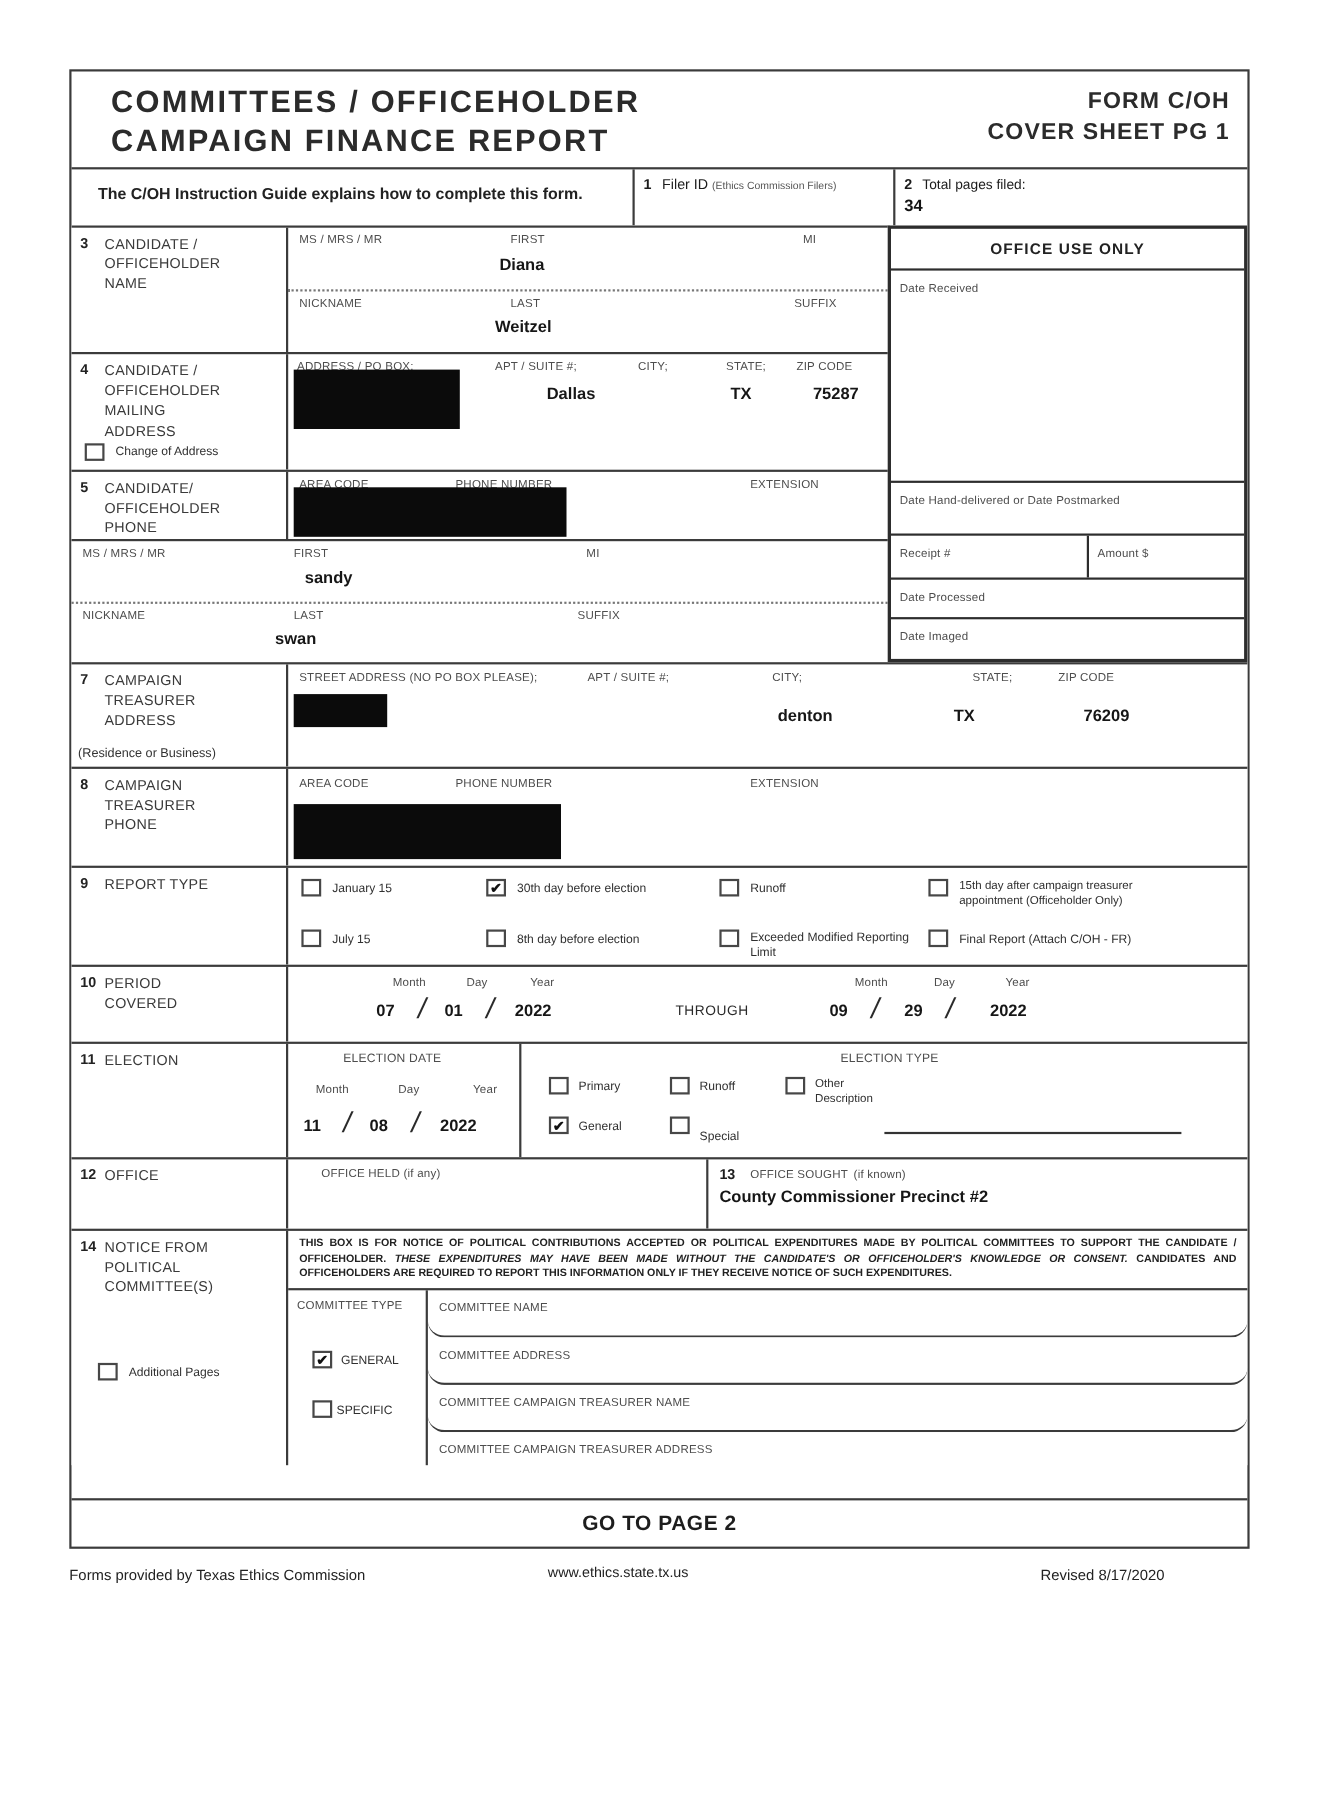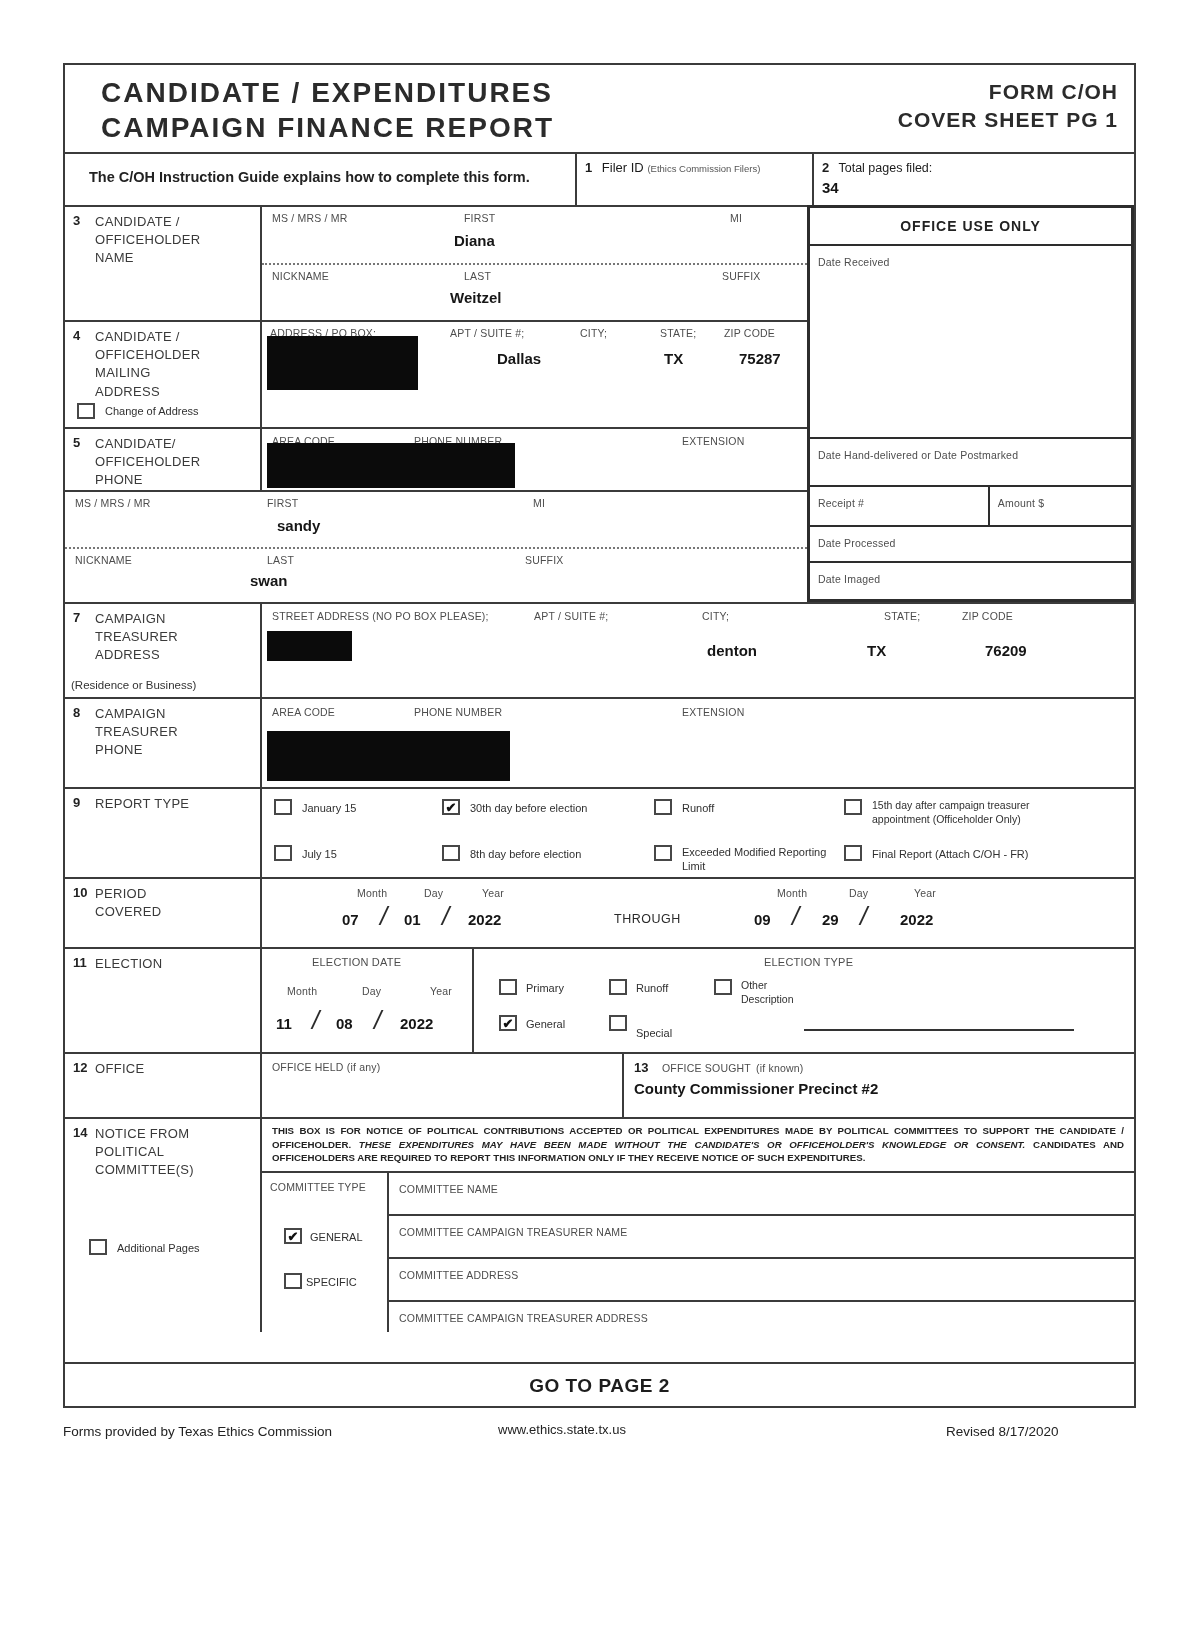--- a/index.html
+++ b/index.html
@@ -71,37 +71,37 @@
   
   .of-held { position:absolute; left:0; top:0; bottom:0; width:362px; border-right:2px solid #3b3b3b; }
   .of-sought { position:absolute; left:362px; right:0; top:0; bottom:0; }
 
   
   .notice { position:absolute; left:0; right:0; top:0; height:52px; padding:5px 10px 0 10px;
             font-size:9.7px; font-weight:bold; color:#222; line-height:1.4; text-align:justify; }
   .cmt { position:absolute; left:0; right:0; top:52px; bottom:0; border-top:2px solid #3b3b3b; display:flex; }
   .cmt-type { width:127px; min-width:127px; border-right:2px solid #3b3b3b; position:relative; }
   .cmt-rows { flex:1; display:flex; flex-direction:column; }
-  .cmt-row { border-bottom:2px solid #3b3b3b; height:45px; padding:6px 10px; }
+  .cmt-row { border-bottom:2px solid #3b3b3b; height:45px; padding:6px 10px;border-radius:15px; }
   .cmt-row.last { border-bottom:none; flex:1; }
 
   .goto { top:1297px; height:44px; border-top:2px solid #3b3b3b; text-align:center;
           padding-top:11px; font-size:19px; font-weight:bold; letter-spacing:.5px; color:#1d1d1d; }
 
   .bottomnote { position:absolute; font-size:13.5px; color:#222; white-space:nowrap; }
 </style>
 </head>
 <body>
 
 <div class="page">
   <div class="form">
 
     <div class="row hdr">
       <div class="hdr-title">
-        <div>CANDIDATE / EXPENDITURES</div>
+        <div>COMMITTEES / OFFICEHOLDER</div>
         <div>CAMPAIGN FINANCE REPORT</div>
       </div>
       <div class="hdr-code">
         <div>FORM C/OH</div>
         <div>COVER SHEET PG 1</div>
       </div>
     </div>
 
     <div class="row instr">
       <div class="instr-cell">The C/OH Instruction Guide explains how to complete this form.</div>
@@ -310,21 +310,21 @@
           <span class="pos cb-label wrap" style="left:267px; top:30px; width:80px; font-size:10.5px;">Other Description</span>
           <span class="cb" style="left:25px; top:66px;">✔</span>
           <span class="pos cb-label" style="left:52px; top:69px;">General</span>
           <span class="cb" style="left:135px; top:66px;"></span>
           <span class="pos cb-label" style="left:162px; top:78px;">Special</span>
           <div class="write-line" style="left:330px; right:60px; top:80px;"></div>
         </div>
       </div>
     </div>
 
-    <div class="sec wide" style="top:987px; height:65px;">
+    <div class="sec wide" style="top:987px; height:65px;gap:20px;">
       <div class="sec-label">
         <span class="sec-num">12</span><span class="sec-name">OFFICE</span>
       </div>
       <div class="sec-fields">
         <div class="of-held">
           <span class="pos flabel" style="left:10px; top:7px;">OFFICE HELD  (if any)</span>
         </div>
         <div class="of-sought">
           <span class="pos" style="left:10px; top:6px; font-size:13px; font-weight:bold;">13</span>
           <span class="pos flabel" style="left:38px; top:8px;">OFFICE SOUGHT</span>
@@ -350,24 +350,24 @@
             <span class="cb" style="left:22px; top:55px;">✔</span>
             <span class="pos cb-label" style="left:48px; top:58px;">GENERAL</span>
             <span class="cb" style="left:22px; top:100px;"></span>
             <span class="pos cb-label" style="left:44px; top:103px;">SPECIFIC</span>
           </div>
           <div class="cmt-rows">
             <div class="cmt-row">
               <span class="flabel">COMMITTEE NAME</span>
             </div>
             <div class="cmt-row">
-              <span class="flabel">COMMITTEE CAMPAIGN TREASURER NAME</span>
+              <span class="flabel">COMMITTEE ADDRESS</span>
             </div>
             <div class="cmt-row">
-              <span class="flabel">COMMITTEE ADDRESS</span>
+              <span class="flabel">COMMITTEE CAMPAIGN TREASURER NAME</span>
             </div>
             <div class="cmt-row last">
               <span class="flabel">COMMITTEE CAMPAIGN TREASURER ADDRESS</span>
             </div>
           </div>
         </div>
       </div>
     </div>
 
     <div class="row goto">

